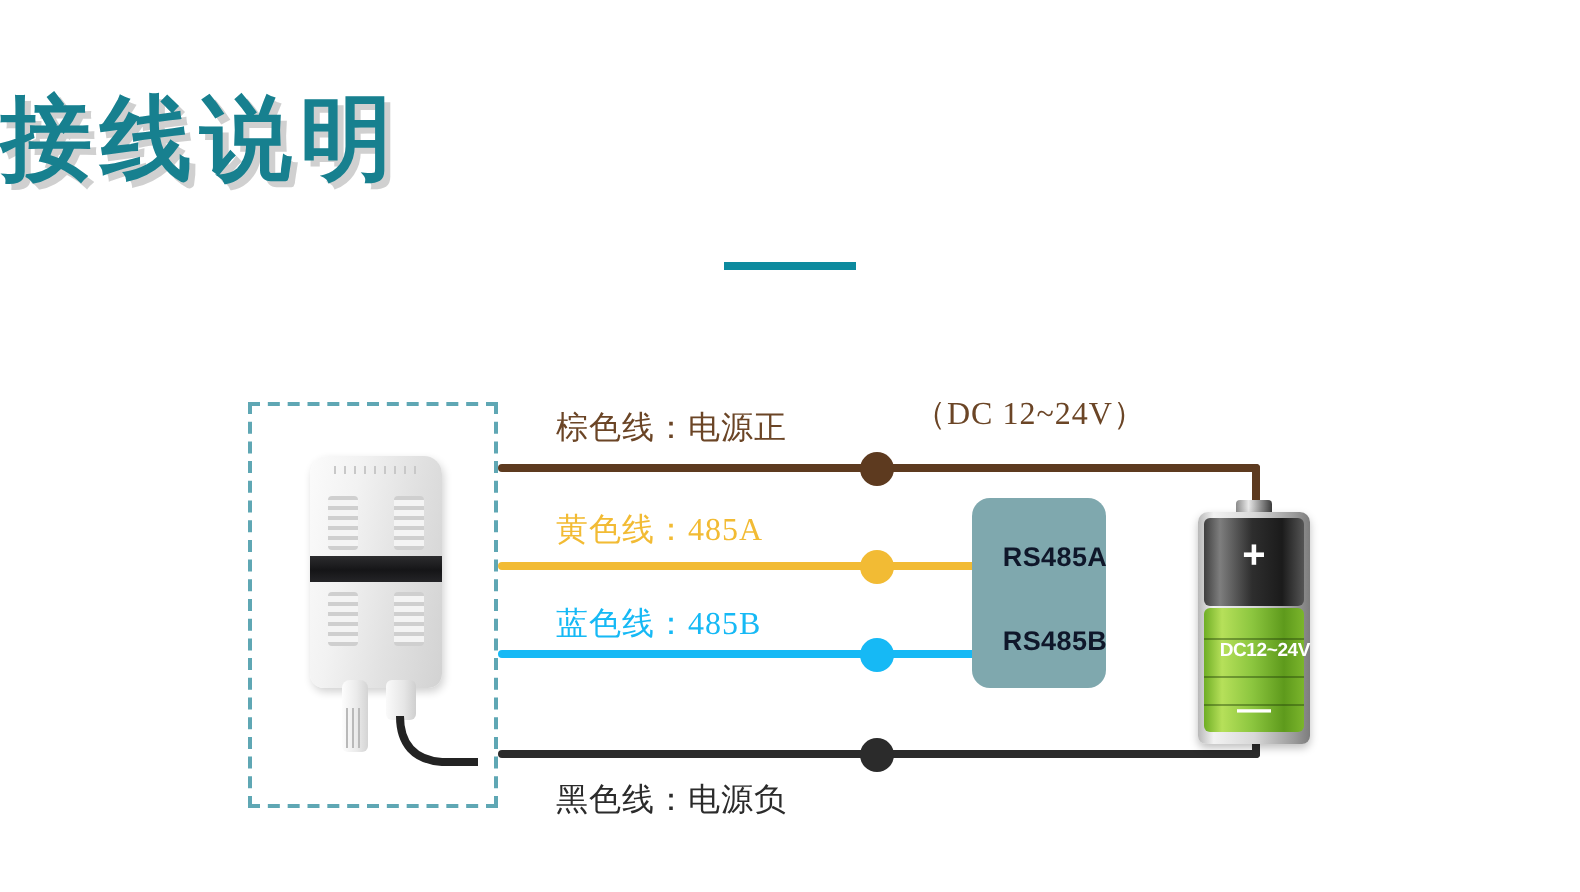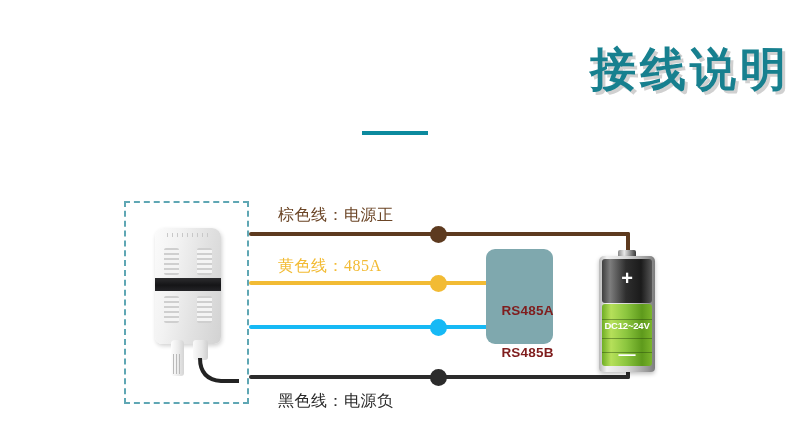--- a/index.html
+++ b/index.html
@@ -15,21 +15,21 @@
     overflow: hidden;
     font-family: "Liberation Sans", "DejaVu Sans", sans-serif;
   }
 
   
   .title {
     position: absolute;
     left: 0;
     top: 46px;
     width: 790px;
-    text-align: right;
+    text-align: left;
     font-size: 46px;
     font-weight: bold;
     letter-spacing: 4px;
     color: #17808f;
     text-shadow: 3px 3px 0 rgba(170,170,170,0.55);
     line-height: 1;
   }
   .title-rule {
     position: absolute;
     left: 362px;
@@ -183,26 +183,25 @@
     width: 67px;
     height: 95px;
     border-radius: 9px;
     background: #7fa8ae;
   }
   .rs485-text {
     position: absolute;
     left: 0;
     width: 83px;
     text-align: center;
-    color: #7f1d1d;
+    color: #0f172a;
     font-size: 13.5px;
     font-weight: bold;
     letter-spacing: 0.2px;
     line-height: 1;
-    margin-top: 32px;
   }
   .rs485-a { top: 23px; }
   .rs485-b { top: 65px; }
 
   
   .battery {
     position: absolute;
     left: 599px;
     top: 250px;
     width: 56px;
@@ -269,21 +268,21 @@
   .bat-minus {
     top: 96px;
     font-size: 17px;
     font-weight: bold;
   }
   .bat-volt {
     position: absolute;
     left: 0;
     top: 71px;
     width: 56px;
-    text-align: center;
+    text-align: right;
     color: #ffffff;
     font-size: 9.5px;
     font-weight: bold;
     letter-spacing: -0.2px;
     line-height: 1;
   }
 </style>
 </head>
 <body>
 
@@ -306,28 +305,30 @@
     <div class="dev-probe-slots"></div>
     <div class="dev-gland"></div>
     <div class="dev-cable">
       <svg width="44" height="26" viewBox="0 0 44 26">
         <path d="M5 0 C5 14, 12 22, 26 23 L44 23" stroke="#232323" stroke-width="4" fill="none" stroke-linecap="round"></path>
       </svg>
     </div>
   </div>
 
   <div class="wlabel lab-brown" style="left:278px; top:207px;">棕色线：电源正</div>
+  <div class="wlabel lab-volt" style="left:457px; top:200px;">（DC 12~24V）</div>
   <div class="wire wire-brown" style="left:249px; top:232px; width:381px;"></div>
   <div class="riser wire-brown" style="left:626px; top:232px; height:22px;"></div>
   <div class="node node-brown" style="left:430px; top:226px;"></div>
 
   <div class="wlabel lab-yellow" style="left:278px; top:258px;">黄色线：485A</div>
   <div class="wire wire-yellow" style="left:249px; top:281px; width:243px;"></div>
   <div class="node node-yellow" style="left:430px; top:275px;"></div>
 
+  <div class="wlabel lab-blue" style="left:278px; top:305px;">蓝色线：485B</div>
   <div class="wire wire-blue" style="left:249px; top:325px; width:243px;"></div>
   <div class="node node-blue" style="left:430px; top:319px;"></div>
 
   <div class="wlabel lab-black" style="left:278px; top:353px;margin-top:40px;">黑色线：电源负</div>
   <div class="wire wire-black" style="left:249px; top:375px; width:381px;"></div>
   <div class="riser wire-black" style="left:626px; top:368px; height:11px;"></div>
   <div class="node node-black" style="left:430px; top:369px;"></div>
 
   <div class="rs485-box">
     <div class="rs485-text rs485-a">RS485A</div>

